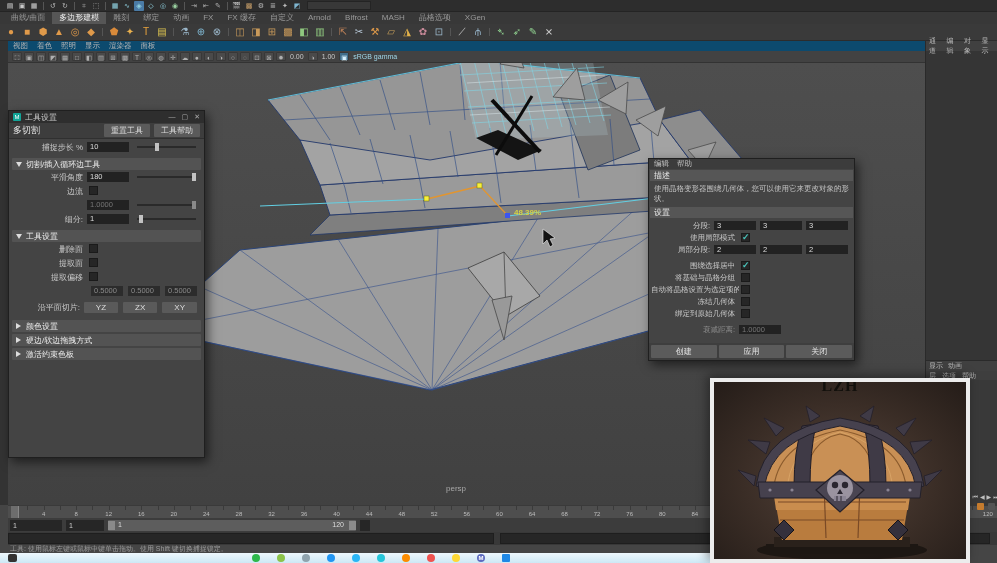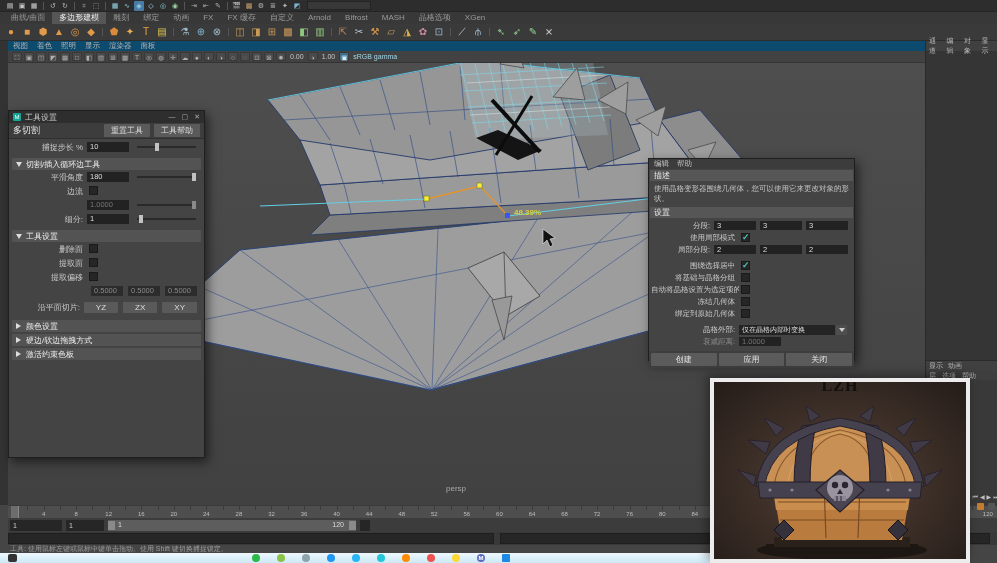--- a/index.html
+++ b/index.html
@@ -533,27 +533,20 @@
           <div class="drow">
             <span class="dlabel">冻结几何体</span>
             <span class="checkbox"></span>
           </div>
           <div class="drow">
             <span class="dlabel">绑定到原始几何体</span>
             <span class="checkbox"></span>
           </div>
         </div>
       <div style="height:4px"></div>
-      <div class="drow">
-        <span class="dlabel">晶格外部:</span>
-        <span class="ddrop">仅在晶格内部时变换</span>
-        <span class="darrow">
-            <i></i>
-          </span>
-      </div>
       <div class="drow">
         <span class="dlabel" style="color:#8a8a8a">衰减距离:</span>
         <span class="dfield" style="color:#777">1.0000</span>
       </div>
     </div>
     <div class="dbtns" id="dlgbtns">
         <span class="dbtn">创建</span>
         <span class="dbtn">应用</span>
         <span class="dbtn">关闭</span>
       </div>

